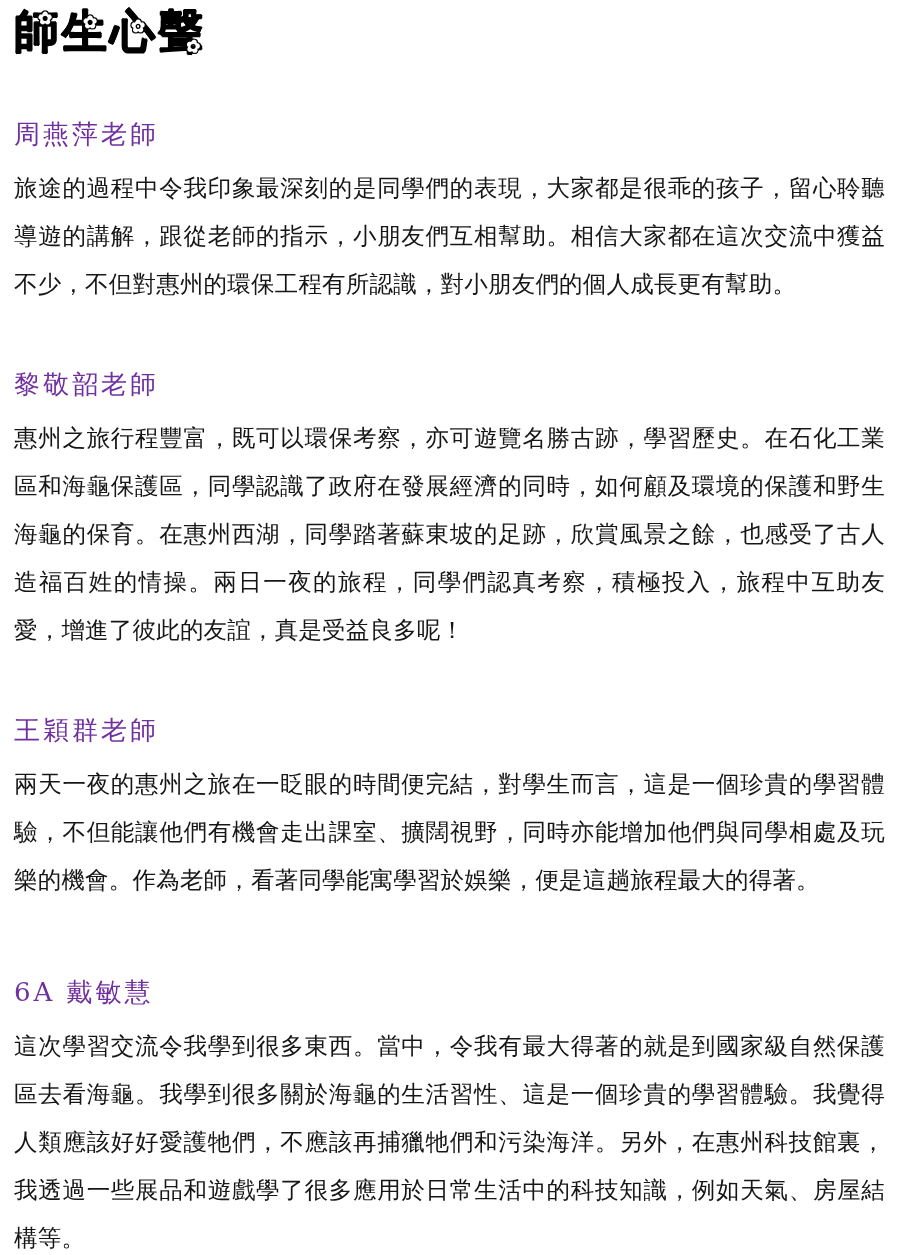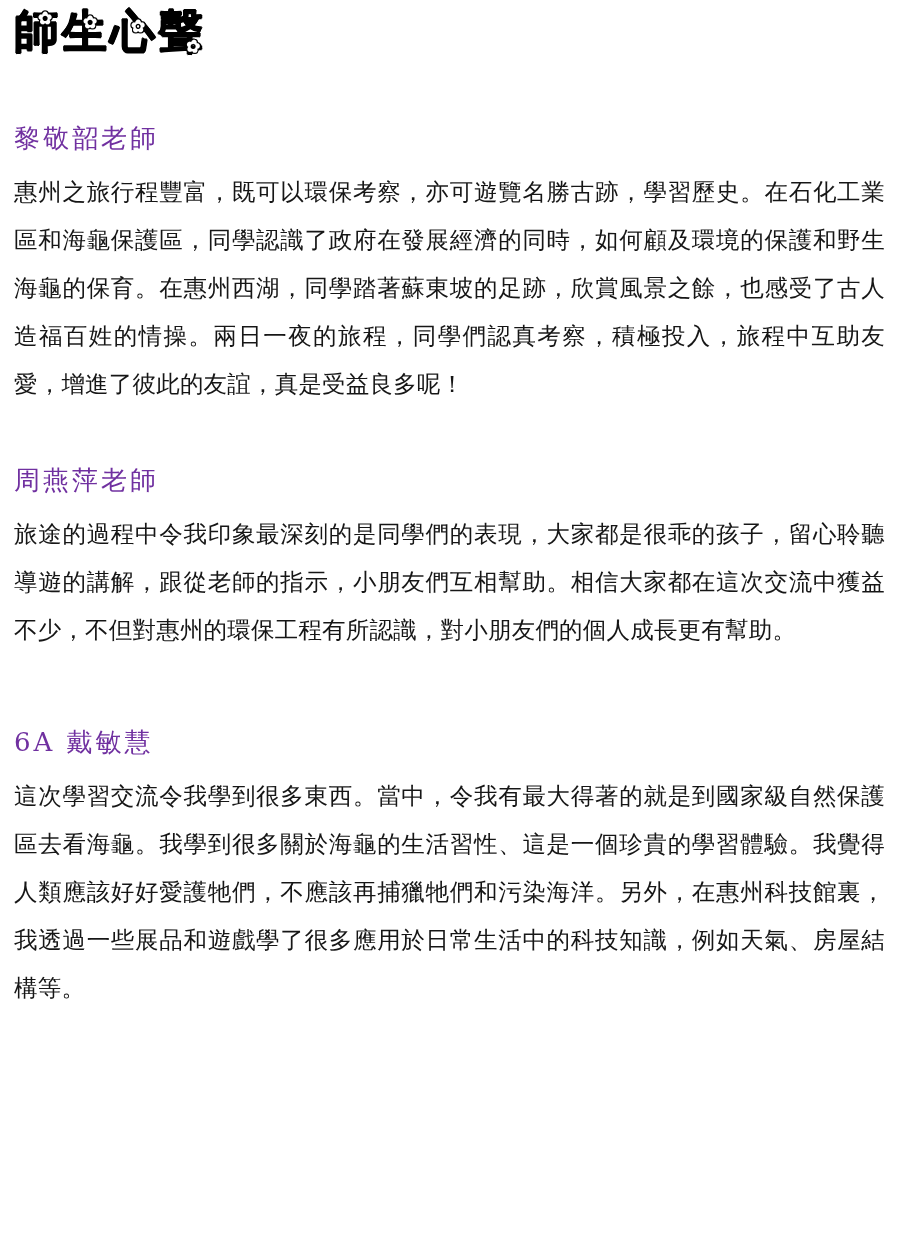--- a/index.html
+++ b/index.html
@@ -80,29 +80,33 @@
 <div class="page">
 
   <h1 class="title-wrap">
     <span class="title-text">師生心聲</span>
     <span class="flower f1">✿</span>
     <span class="flower f2">✿</span>
     <span class="flower f3">✿</span>
     <span class="flower f4">✿</span>
   </h1>
 
+  <div class="section section-1">
+    <h2>周燕萍老師</h2>
+    <p>旅途的過程中令我印象最深刻的是同學們的表現，大家都是很乖的孩子，留心聆聽導遊的講解，跟從老師的指示，小朋友們互相幫助。相信大家都在這次交流中獲益不少，不但對惠州的環保工程有所認識，對小朋友們的個人成長更有幫助。</p>
+  </div>
+
   <div class="section section-2">
     <h2>黎敬韶老師</h2>
     <p>惠州之旅行程豐富，既可以環保考察，亦可遊覽名勝古跡，學習歷史。在石化工業區和海龜保護區，同學認識了政府在發展經濟的同時，如何顧及環境的保護和野生海龜的保育。在惠州西湖，同學踏著蘇東坡的足跡，欣賞風景之餘，也感受了古人造福百姓的情操。兩日一夜的旅程，同學們認真考察，積極投入，旅程中互助友愛，增進了彼此的友誼，真是受益良多呢！</p>
   </div>
 
-  <div class="section section-1">
-    <h2>周燕萍老師</h2>
-    <p>旅途的過程中令我印象最深刻的是同學們的表現，大家都是很乖的孩子，留心聆聽導遊的講解，跟從老師的指示，小朋友們互相幫助。相信大家都在這次交流中獲益不少，不但對惠州的環保工程有所認識，對小朋友們的個人成長更有幫助。</p>
+  <div class="section section-3">
+    <h2>王穎群老師</h2>
+    <p>兩天一夜的惠州之旅在一眨眼的時間便完結，對學生而言，這是一個珍貴的學習體驗，不但能讓他們有機會走出課室、擴闊視野，同時亦能增加他們與同學相處及玩樂的機會。作為老師，看著同學能寓學習於娛樂，便是這趟旅程最大的得著。</p>
   </div>
-
 
   <div class="section section-4">
     <h2>6A 戴敏慧</h2>
     <p>這次學習交流令我學到很多東西。當中，令我有最大得著的就是到國家級自然保護區去看海龜。我學到很多關於海龜的生活習性、這是一個珍貴的學習體驗。我覺得人類應該好好愛護牠們，不應該再捕獵牠們和污染海洋。另外，在惠州科技館裏，我透過一些展品和遊戲學了很多應用於日常生活中的科技知識，例如天氣、房屋結構等。</p>
   </div>
 
 </div>
 
 </body></html>

